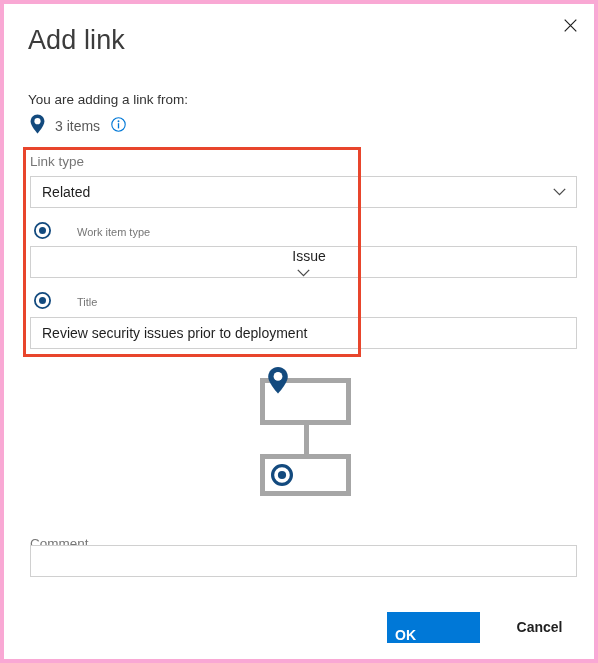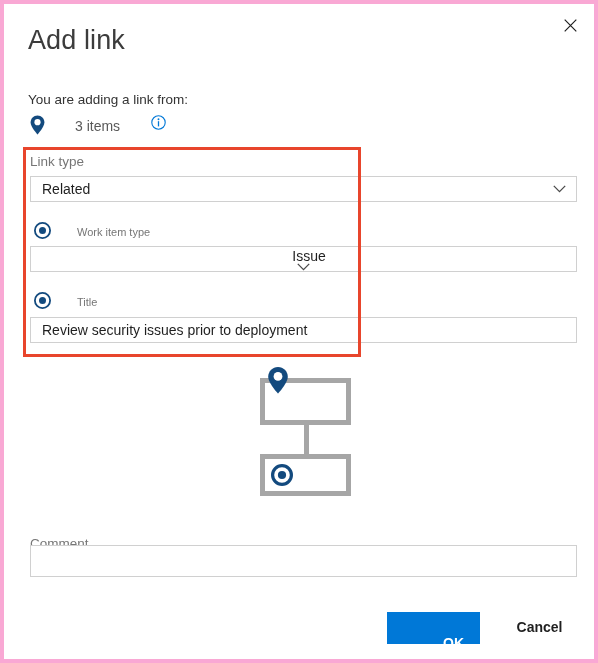--- a/index.html
+++ b/index.html
@@ -60,23 +60,22 @@
     color: #333333;
     line-height: 18px;
     white-space: nowrap;
   }
 
   .items-row {
     position: absolute;
     left: 26px;
     top: 111px;
     display: flex;
-    align-items: flex-start;
+    align-items: center;
     height: 22px;
-    gap: 20px;
   }
   .items-row .pin-icon { display: block; }
   .items-count {
     margin-left: 10px;
     font-size: 14px;
     color: #595959;
     line-height: 22px;
     white-space: nowrap;
   }
   .info-icon {
@@ -126,21 +125,21 @@
     line-height: 20px;
     white-space: nowrap;
   }
   .row-workitemtype { top: 218px; }
   .row-title        { top: 288px; }
 
   .input-box {
     position: absolute;
     left: 26px;
     width: 547px;
-    height: 26px;
+    height: 32px;
     box-sizing: border-box;
     border: 1px solid #d0d0d0;
     background: #ffffff;
     display: flex;
     align-items: center;
     cursor: text;
   }
   .input-box .input-value {
     flex: 1 1 auto;
     padding-left: 11px;
@@ -182,23 +181,23 @@
     top: 608px;
     width: 93px;
     height: 31px;
     background: #0078d7;
     color: #ffffff;
     border: none;
     font-family: "Liberation Sans", "DejaVu Sans", sans-serif;
     font-size: 14px;
     font-weight: bold;
     cursor: pointer;
-    padding: 16px;
+    padding: 8px;
     line-height: 31px;
-    text-align: right;
+    text-align: left;
   }
   .btn-cancel {
     position: absolute;
     left: 498px;
     top: 608px;
     width: 75px;
     height: 31px;
     background: transparent;
     color: #1f1f1f;
     border: none;

